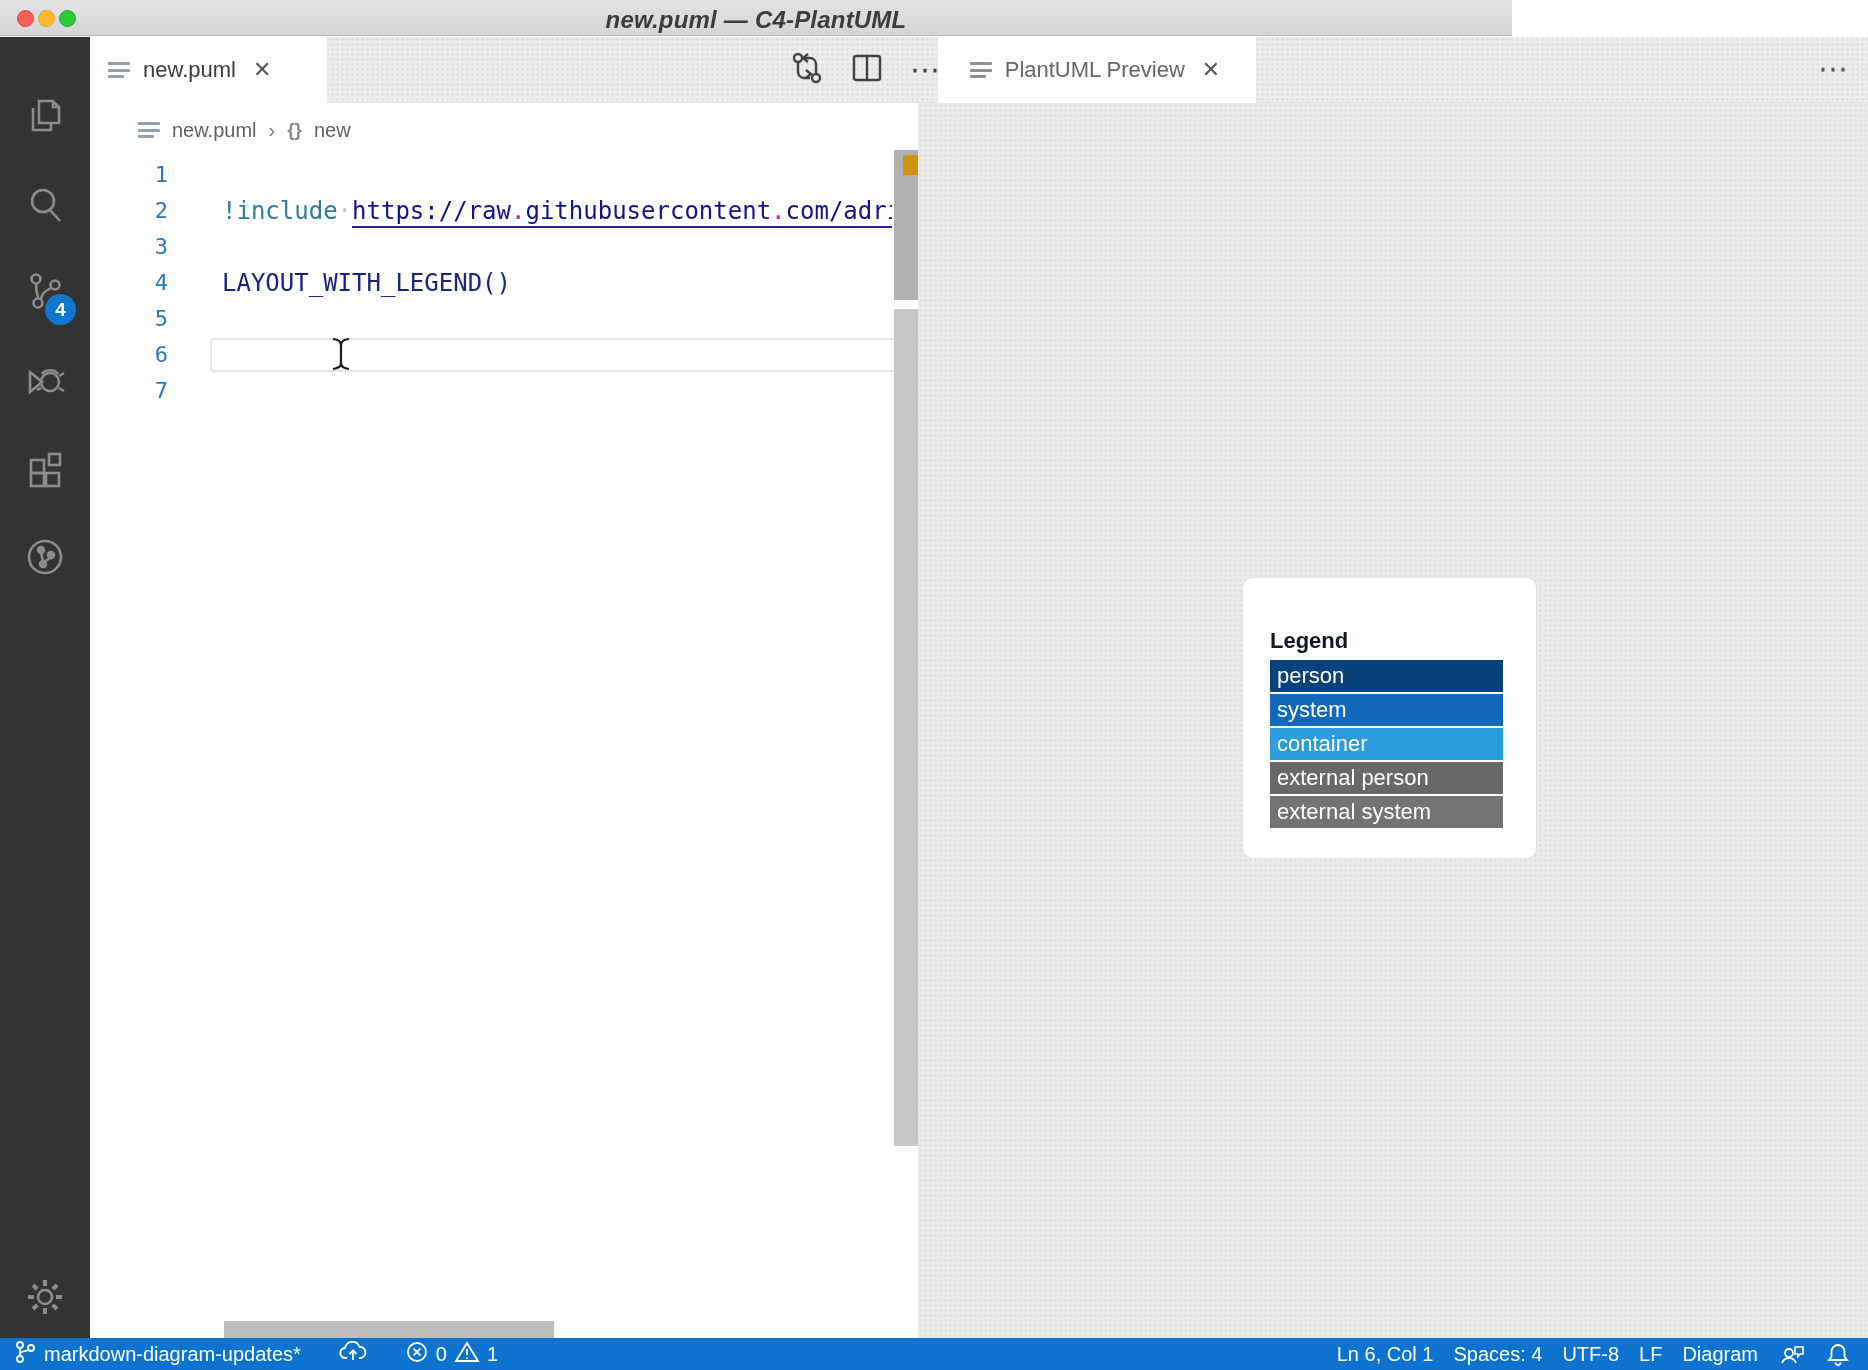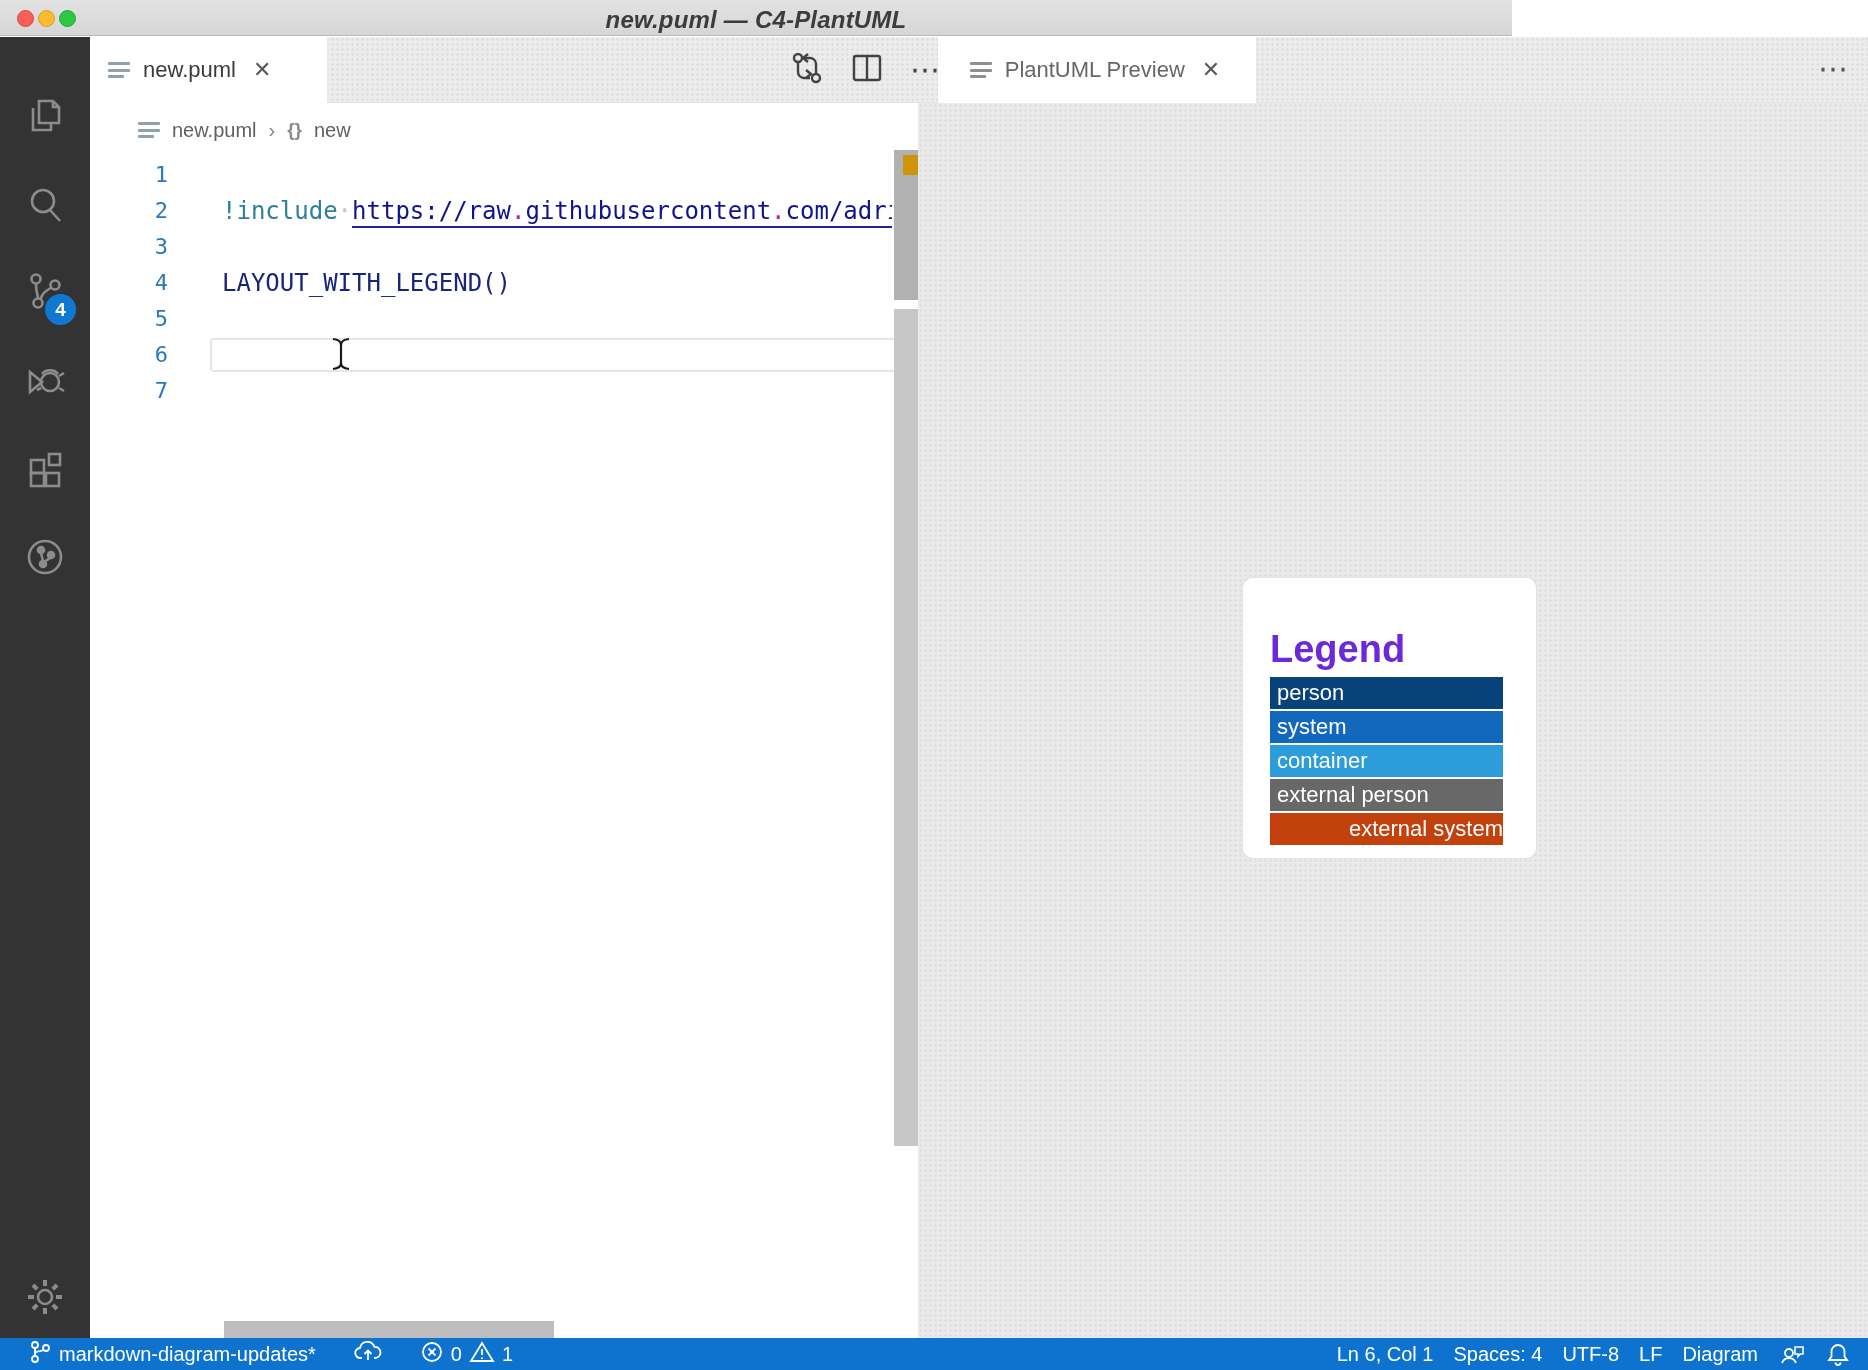--- a/index.html
+++ b/index.html
@@ -69,27 +69,27 @@
 
   
   #vscroll-track { left:894px; top:150px; width:24px; height:996px; background:#c7c7c7; }
   #vscroll-slider { left:894px; top:150px; width:24px; height:150px; background:#b1b1b1; }
   #vscroll-gap { left:894px; top:300px; width:24px; height:9px; background:#ffffff; }
   #overview-warn { left:903px; top:155px; width:15px; height:20px; background:#cf940a; }
   #hscroll-slider { left:224px; top:1321px; width:330px; height:17px; background:#bdbdbd; }
 
   
   #legend-card { left:1243px; top:578px; width:293px; height:280px; background:#fff; border-radius:10px; box-shadow:0 0 0 1px #e2e2e2; padding:50px 0 0 27px; }
-  #legend-title { font-size:38px; font-weight:bold; color:#6d28d9; margin-bottom:6px; }
+  #legend-title { font-size:22px; font-weight:bold; color:#0f172a; margin-bottom:6px; }
   .legend-row { width:233px; height:32px; margin-bottom:2px; color:#fff; font-size:22px; line-height:31px; padding-left:7px; overflow:hidden; white-space:nowrap; }
 
   
   #statusbar { left:0; top:1338px; width:1868px; height:32px; background:#0e73cf; color:#fff; display:flex; align-items:center; font-size:20px; }
   #statusbar svg { stroke:#fff; fill:none; stroke-width:1.8; }
-  .sb-left { display:flex; align-items:center; gap:8px; padding-left:28px; }
+  .sb-left { display:flex; align-items:center; gap:8px; padding-left:13px; }
   .sb-right { margin-left:auto; display:flex; align-items:center; gap:20px; padding-right:18px; }
   .sb-item { display:flex; align-items:center; gap:7px; }
   .sb-gap-l { margin-left:30px; }
 </style>
 </head>
 <body>
 
 <div id="stage">
 
   <div class="abs" id="titlebar">
@@ -251,21 +251,21 @@
   <div class="abs" id="hscroll-slider"></div>
 
   <div class="abs" id="preview-pane">
     <div class="abs" id="legend-card" style="position:absolute; left:325px; top:475px;">
       <div id="legend-title">Legend</div>
       <div id="legend-rows">
           <div class="legend-row" style="background: rgb(8, 66, 123);">person</div>
           <div class="legend-row" style="background: rgb(17, 104, 189);">system</div>
           <div class="legend-row" style="background: rgb(45, 156, 219);">container</div>
           <div class="legend-row" style="background: rgb(104, 104, 104);">external person</div>
-          <div class="legend-row" style="background: #c2410c; text-align: right;">external system</div>
+          <div class="legend-row" style="background: #737373;">external system</div>
         </div>
     </div>
   </div>
 
   <div class="abs" id="statusbar">
     <div class="sb-left">
       <div class="sb-item">
         <span>
           <svg width="24" height="26" viewBox="0 0 24 26">
               <circle cx="7" cy="6" r="3"></circle>

